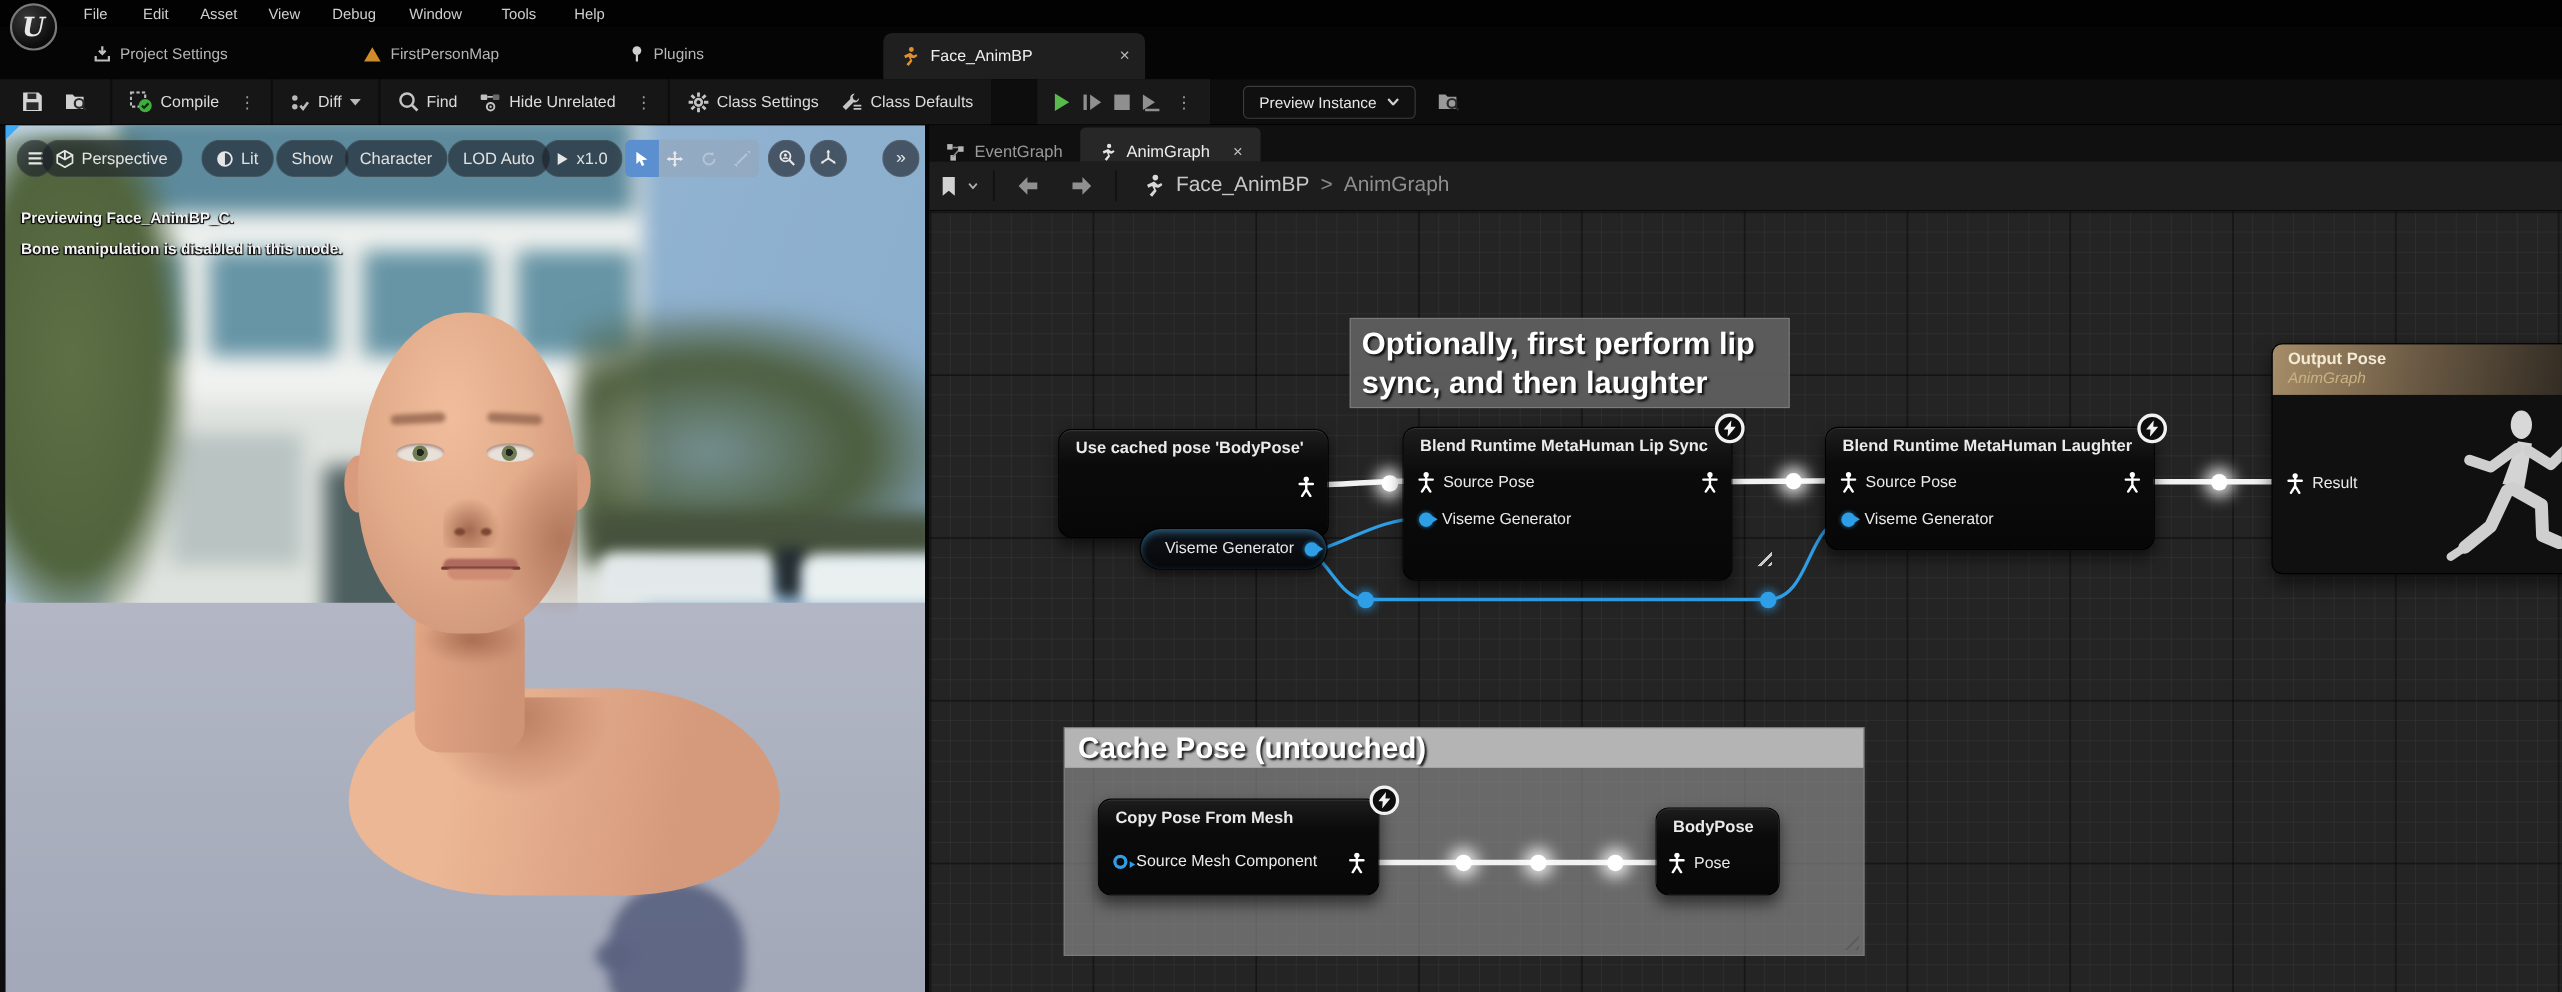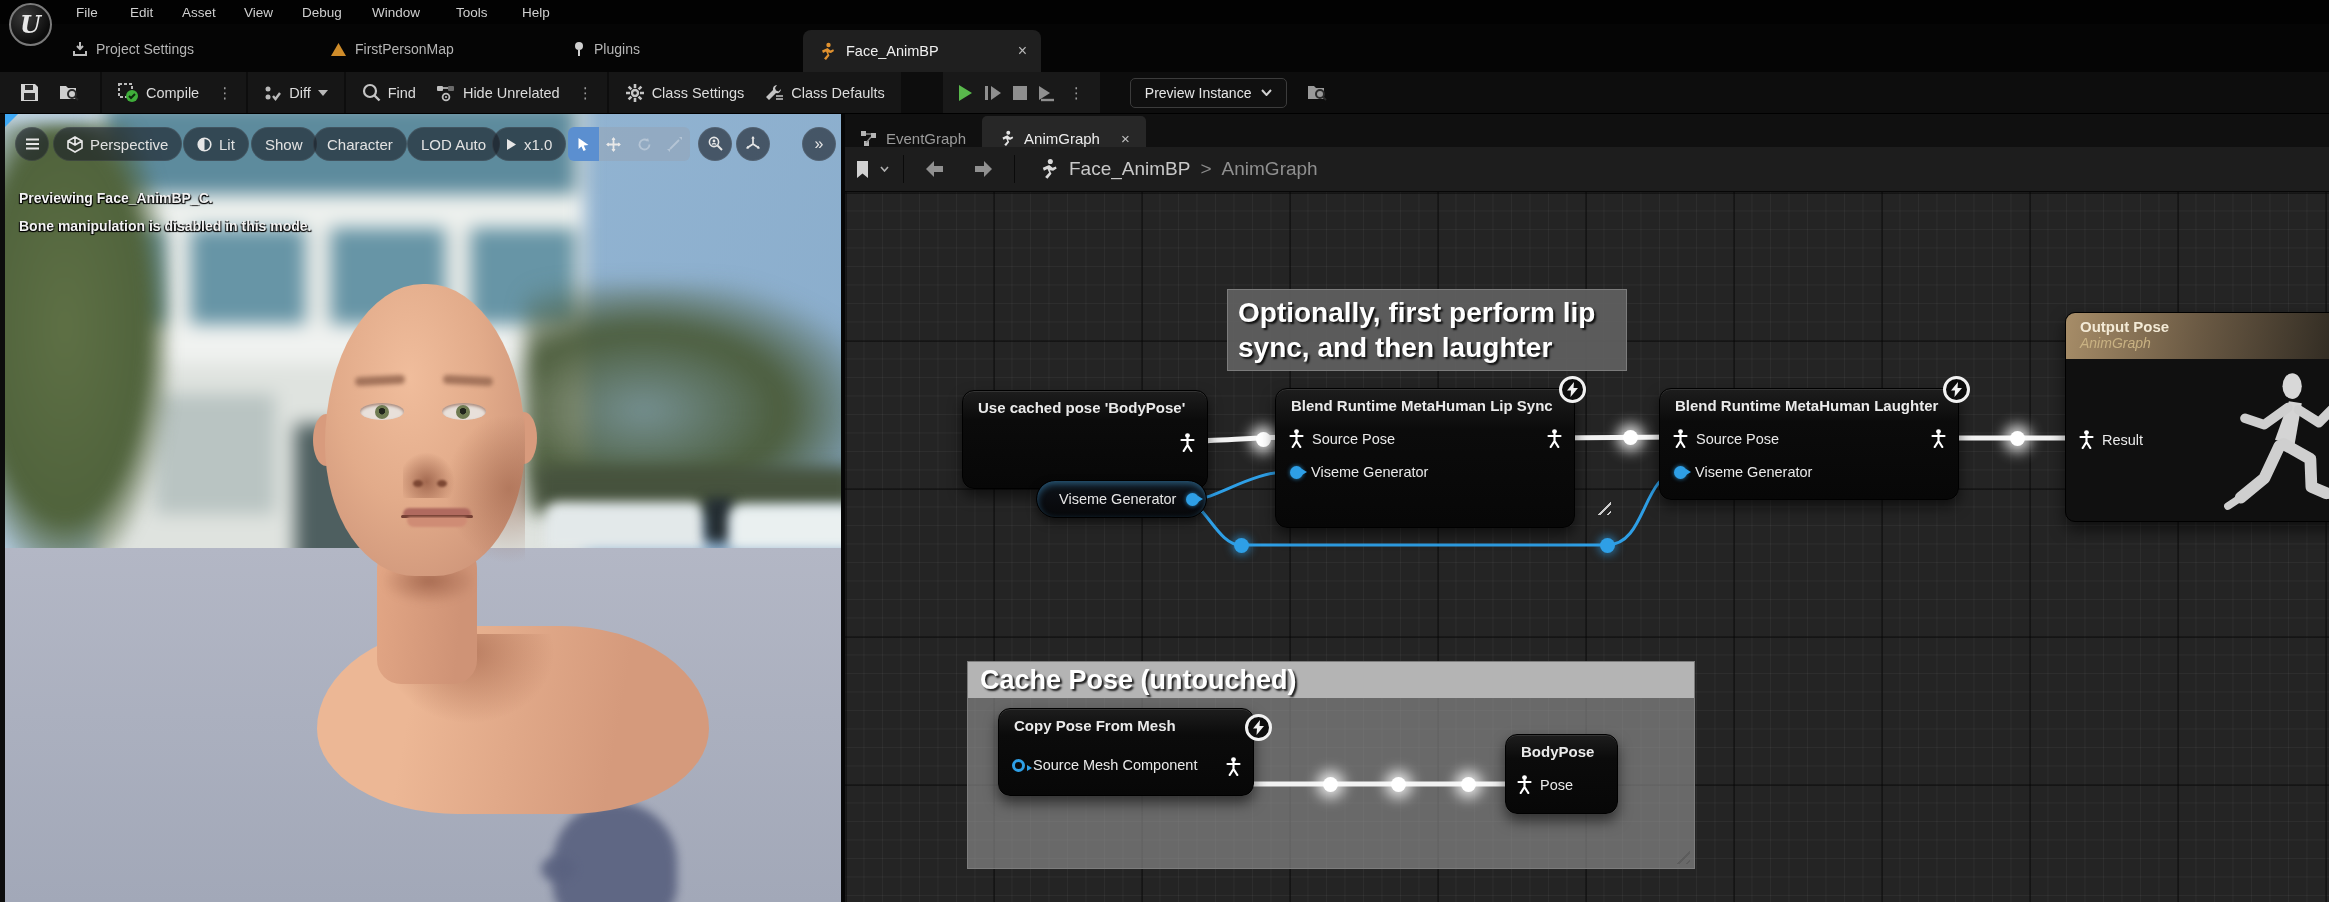--- a/index.html
+++ b/index.html
@@ -165,21 +165,21 @@
   <span class="menu-item" style="left:296px">Debug</span>
   <span class="menu-item" style="left:366px">Window</span>
   <span class="menu-item" style="left:450px">Tools</span>
   <span class="menu-item" style="left:516px">Help</span>
 </div>
 <div id="logo">
     <span>U</span>
   </div>
 
 <div id="tabrow">
-  <div class="small-tab" style="left:72px">
+  <div class="small-tab" style="left:85px">
     <span class="icon">
       <svg width="16" height="16" viewBox="0 0 16 16">
           <path d="M8 1v7M5 5l3 3 3-3" stroke="#bdbdbd" stroke-width="2" fill="none"></path>
           <path d="M2 10v4h12v-4" stroke="#bdbdbd" stroke-width="2" fill="none"></path>
         </svg>
     </span>
     <span>Project Settings</span>
   </div>
   <div class="small-tab" style="left:330px">
     <span class="icon">
@@ -401,21 +401,21 @@
     </div>
   </div>
 
   <div id="vp-corner"></div>
 
   <div class="pill round" style="left:10px">
     <svg width="15" height="12" viewBox="0 0 15 12">
         <path d="M1 1.5h13M1 6h13M1 10.5h13" stroke="#e6e6e6" stroke-width="2"></path>
       </svg>
   </div>
-  <div class="pill" style="left:48px">
+  <div class="pill" style="left:32px">
     <span class="icon">
       <svg width="16" height="17" viewBox="0 0 16 17">
           <path d="M8 1l7 4v7l-7 4-7-4V5Z M8 1v8 M1 5l7 4 7-4" stroke="#e6e6e6" stroke-width="1.6" fill="none"></path>
         </svg>
       </span>
     <span>Perspective</span>
   </div>
   <div class="pill" style="left:178px">
     <span class="icon">
       <svg width="15" height="15" viewBox="0 0 15 15">
@@ -670,21 +670,21 @@
       </svg>
       <div class="pinrow" style="left:13px;top:117px">
         <svg width="15" height="19" viewBox="0 0 15 19">
             <circle cx="7.5" cy="2.6" r="2.4" fill="#fff"></circle>
             <path d="M7.5 5v7M1.5 7h12M7.5 12l-3.8 6M7.5 12l3.8 6" stroke="#fff" stroke-width="2.2" stroke-linecap="round"></path>
           </svg>
         <span>Result</span>
       </div>
     </div>
 
-    <div class="gnode" style="left:153px;top:516px;width:256px;height:88px">
+    <div class="gnode" style="left:153px;top:534px;width:256px;height:88px">
       <div class="ntitle">Copy Pose From Mesh</div>
       <div class="pinrow" style="left:13px;top:48px">
         <span class="pin-obj hollow"></span>
         <span>Source Mesh Component</span>
       </div>
       <div class="pinrow" style="right:12px;top:48px">
         <svg width="15" height="19" viewBox="0 0 15 19">
             <circle cx="7.5" cy="2.6" r="2.4" fill="#fff"></circle>
             <path d="M7.5 5v7M1.5 7h12M7.5 12l-3.8 6M7.5 12l3.8 6" stroke="#fff" stroke-width="2.2" stroke-linecap="round"></path>
           </svg>

